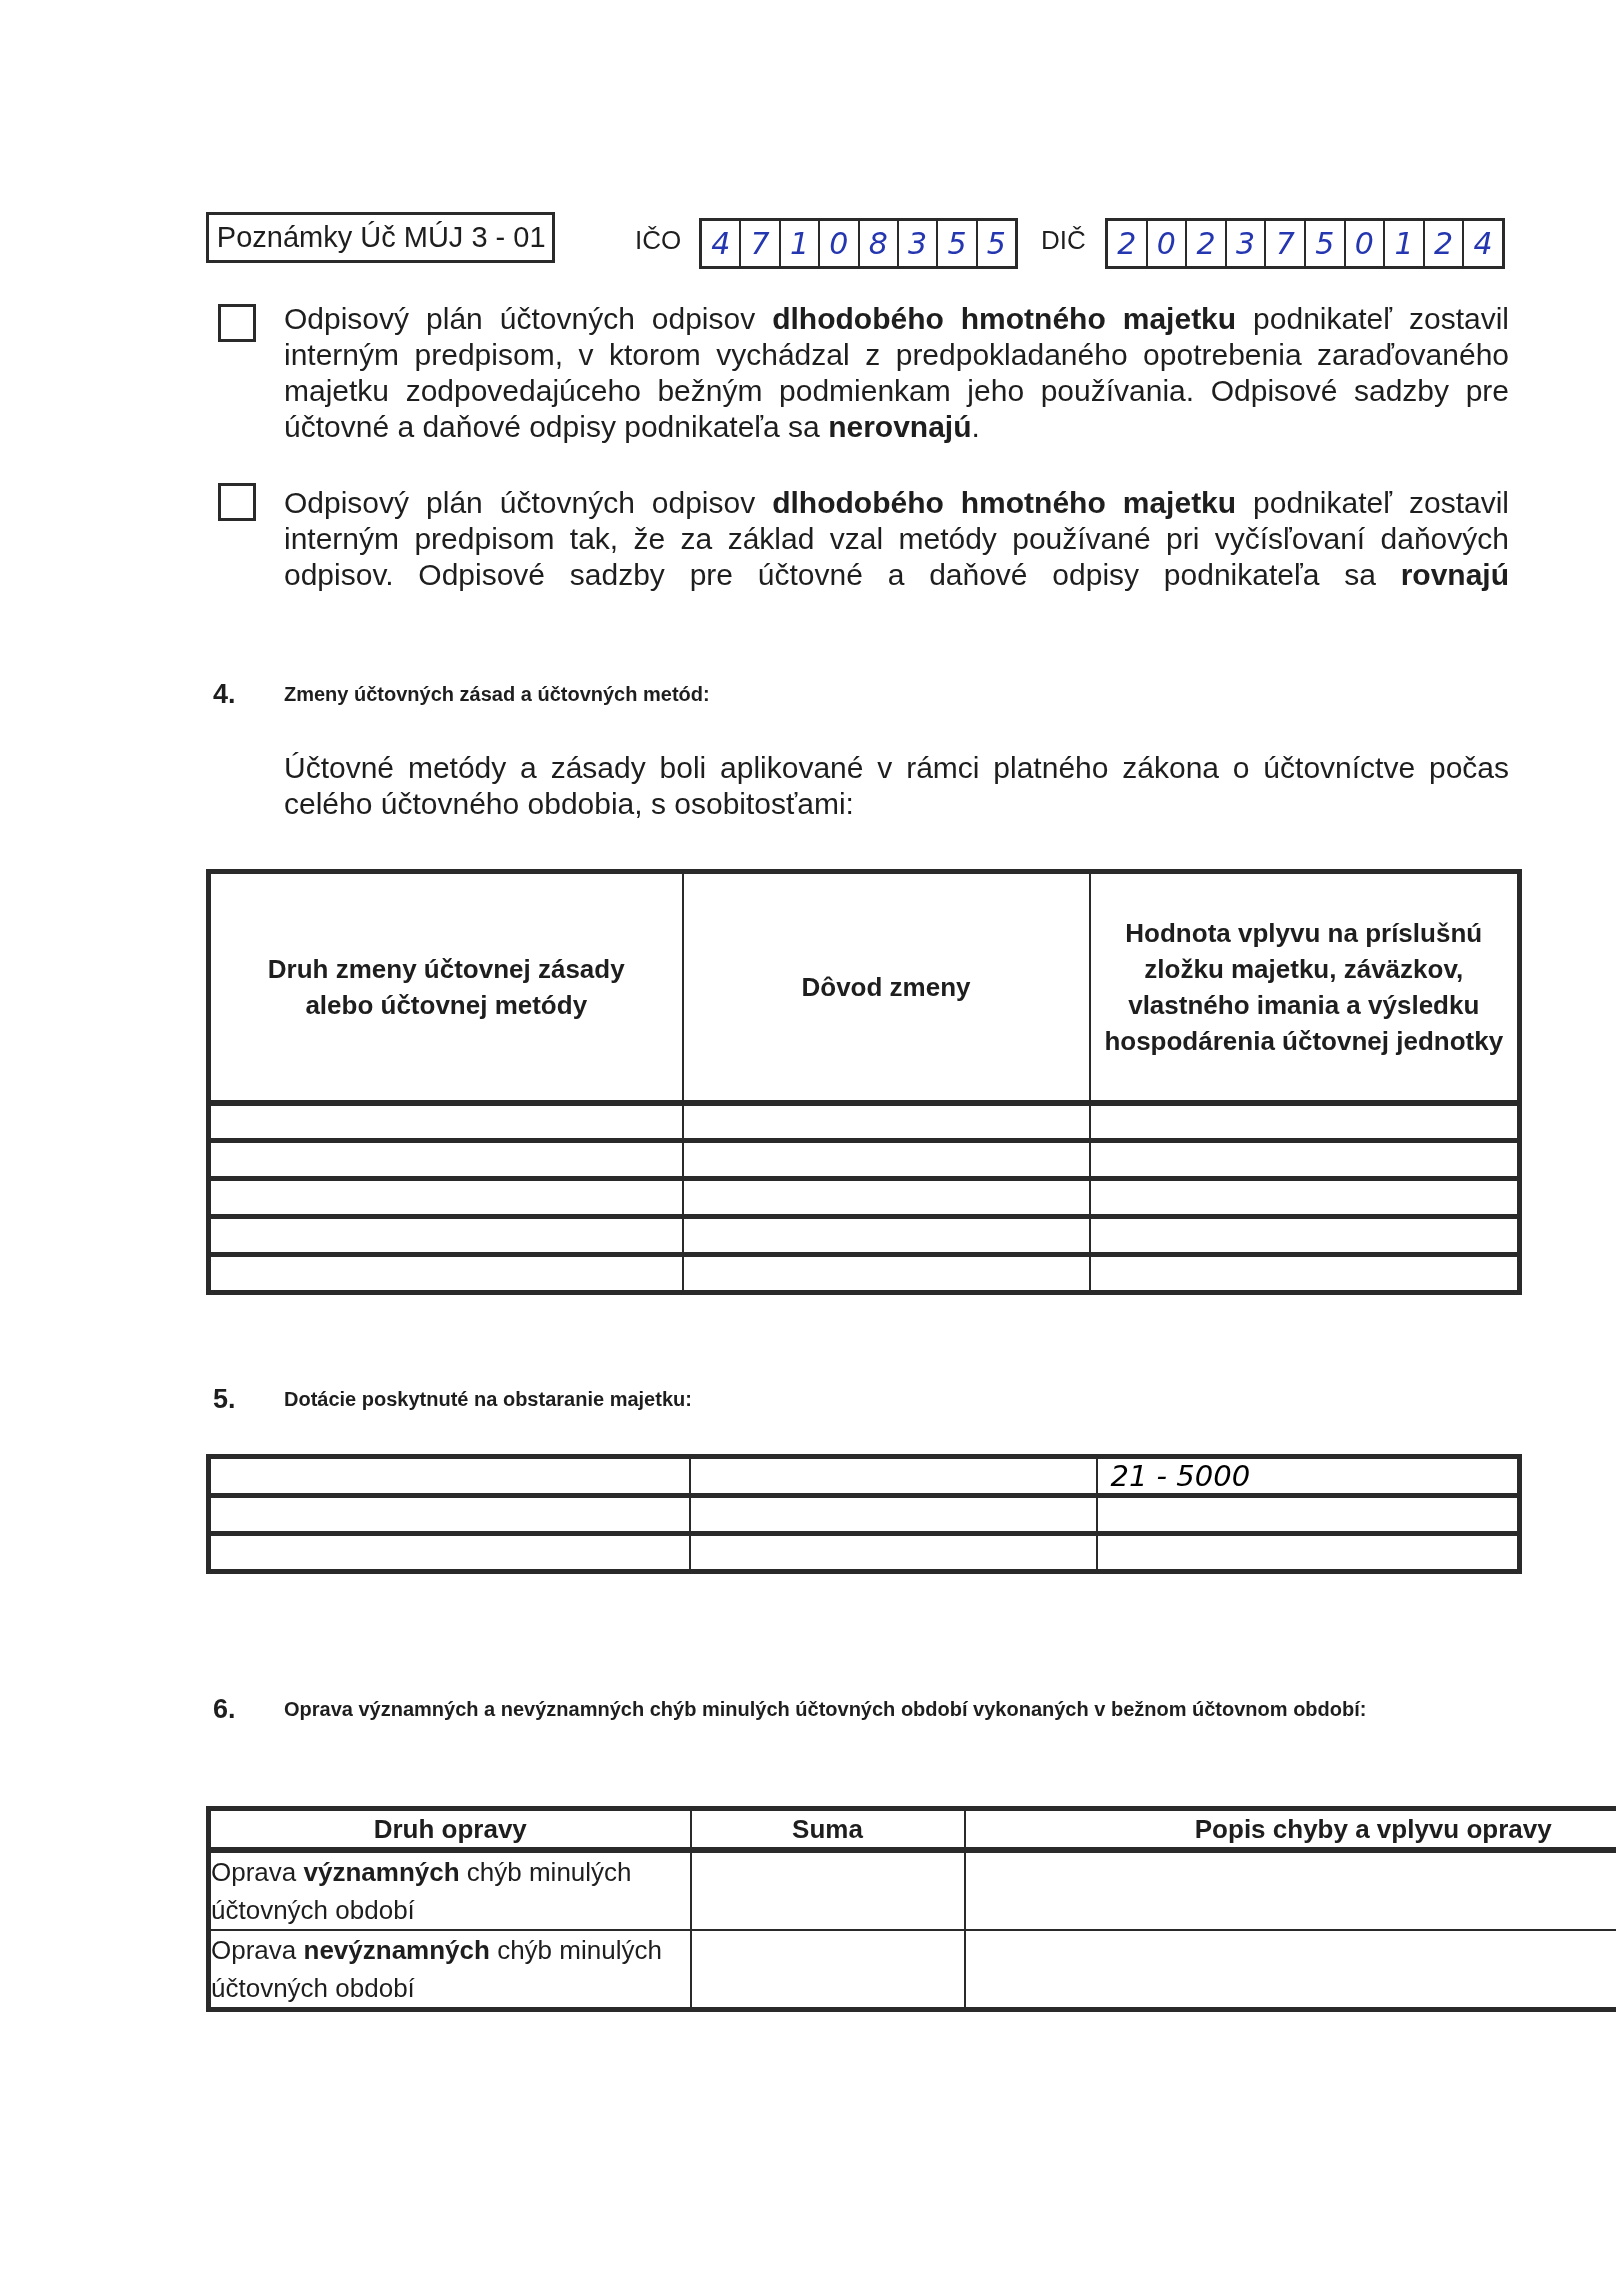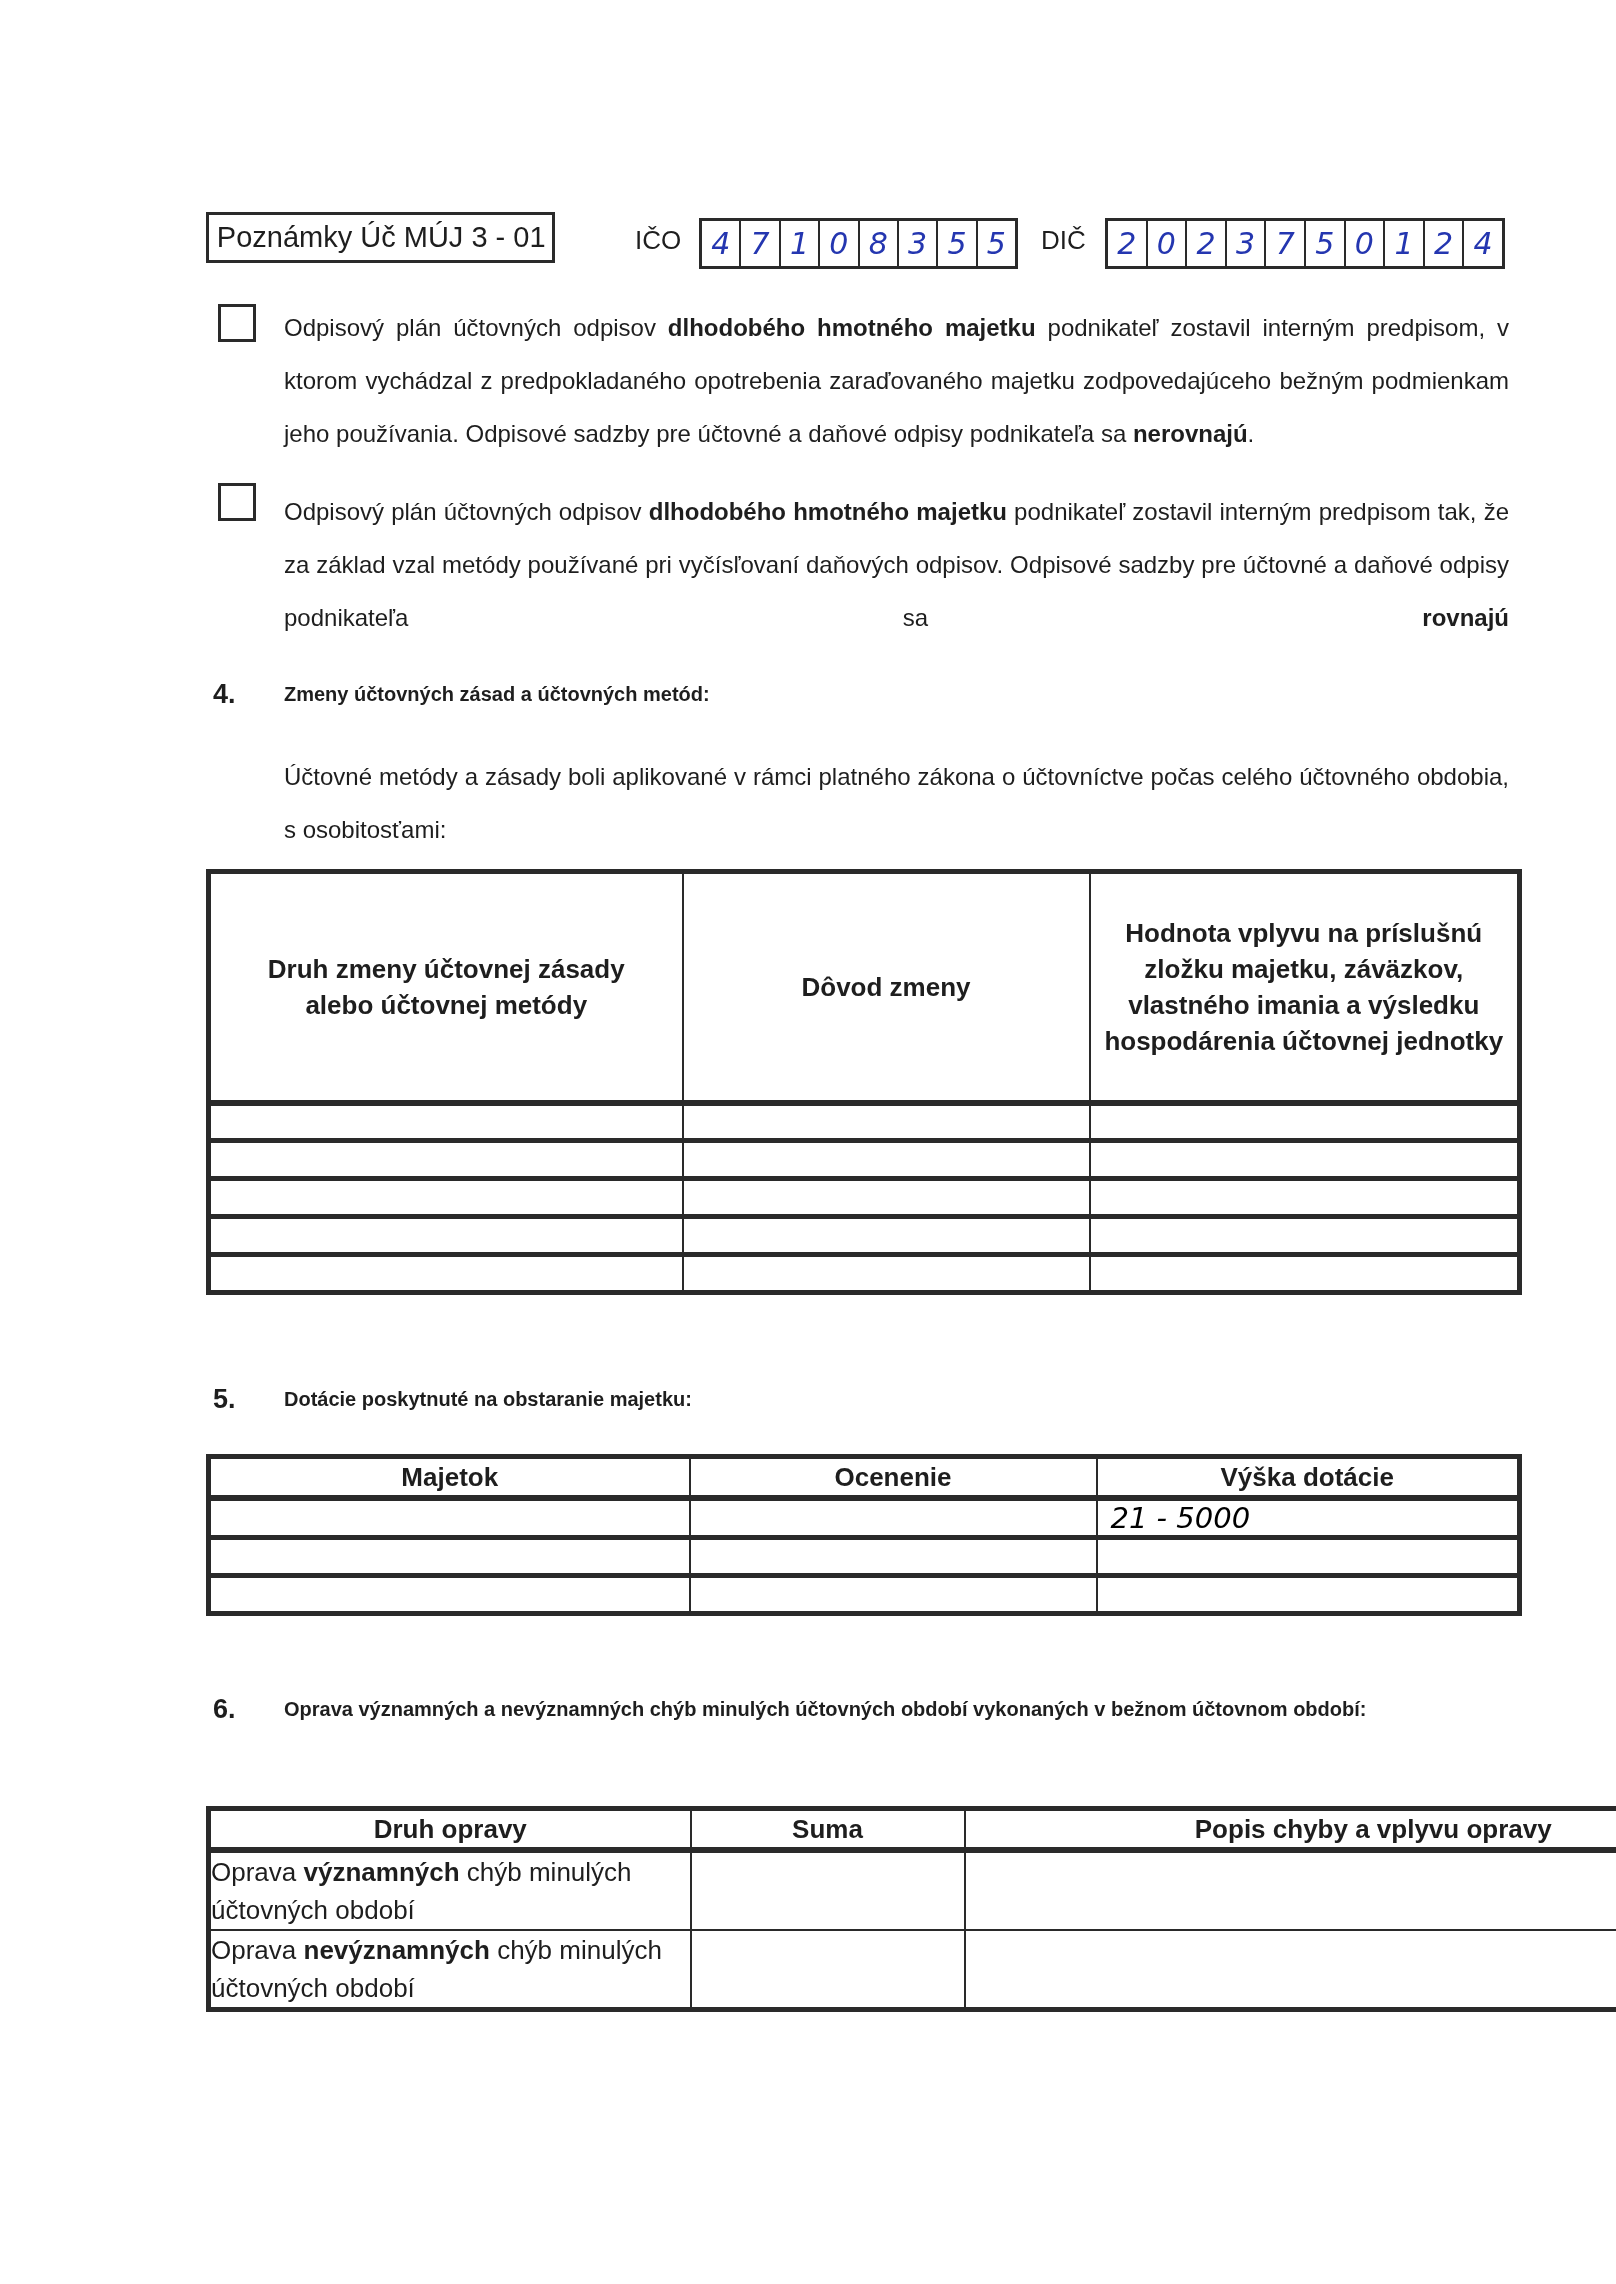--- a/index.html
+++ b/index.html
@@ -13,21 +13,21 @@
   #hdr-box { left: 206px; top: 212px; width: 349px; height: 51px; border: 3.3px solid #2a2a2a;
     box-sizing: border-box; font-size: 29px; line-height: 44px; padding-left: 7.8px; white-space: nowrap; }
   .id-label { font-size: 26px; top: 225px; }
   .digit-row { display: flex; border: 3.3px solid #2a2a2a; box-sizing: border-box; height: 51px; top: 218px; }
   .digit-row .cell { flex: 1; border-right: 2px solid #2a2a2a; display: flex; align-items: center; justify-content: center;
     font-family: "DejaVu Sans", sans-serif; font-style: italic; color: #2436b0; font-size: 30px; }
   .digit-row .cell:last-child { border-right: none; }
 
   
   .chk { width: 38px; height: 38px; border: 3.9px solid #2a2a2a; box-sizing: border-box; background: #fff; }
-  .para { font-size: 24px; line-height: 53px; text-align: justify; text-align-last: left; }
+  .para { font-size: 30px; line-height: 36px; text-align: justify; text-align-last: left; }
   .para b { font-weight: bold; }
   .para.last-justify { text-align-last: justify; }
 
   
   .sec-num { font-size: 27px; font-weight: bold; }
   .sec-title { font-size: 20px; font-weight: bold; line-height: 38px; }
 
   
   table.form { position: absolute; border-collapse: collapse; table-layout: fixed; }
   table.form td, table.form th { border: 2px solid #2a2a2a; padding: 0; vertical-align: middle; }
@@ -128,25 +128,20 @@
 <span class="abs sec-num" style="left:213px; top:1384px;">5.</span>
 <span class="abs sec-title" style="left:284px; top:1380px;">Dotácie poskytnuté na obstaranie majetku:</span>
 
 <table class="form" style="left:206px; top:1454px; width:1316px;">
   <colgroup>
       <col style="width:481px">
       <col style="width:407px">
       <col>
     </colgroup>
   <tbody>
-      <tr class="hrow" style="height:36px;">
-    <th>Majetok</th>
-    <th>Ocenenie</th>
-    <th>Výška dotácie</th>
-  </tr>
   <tr class="rowline" style="height:38px;">
     <td></td>
     <td></td>
     <td><span class="hand">21 - 5000</span></td>
   </tr>
   <tr class="rowline" style="height:38px;">
         <td></td>
         <td></td>
         <td></td>
       </tr>

